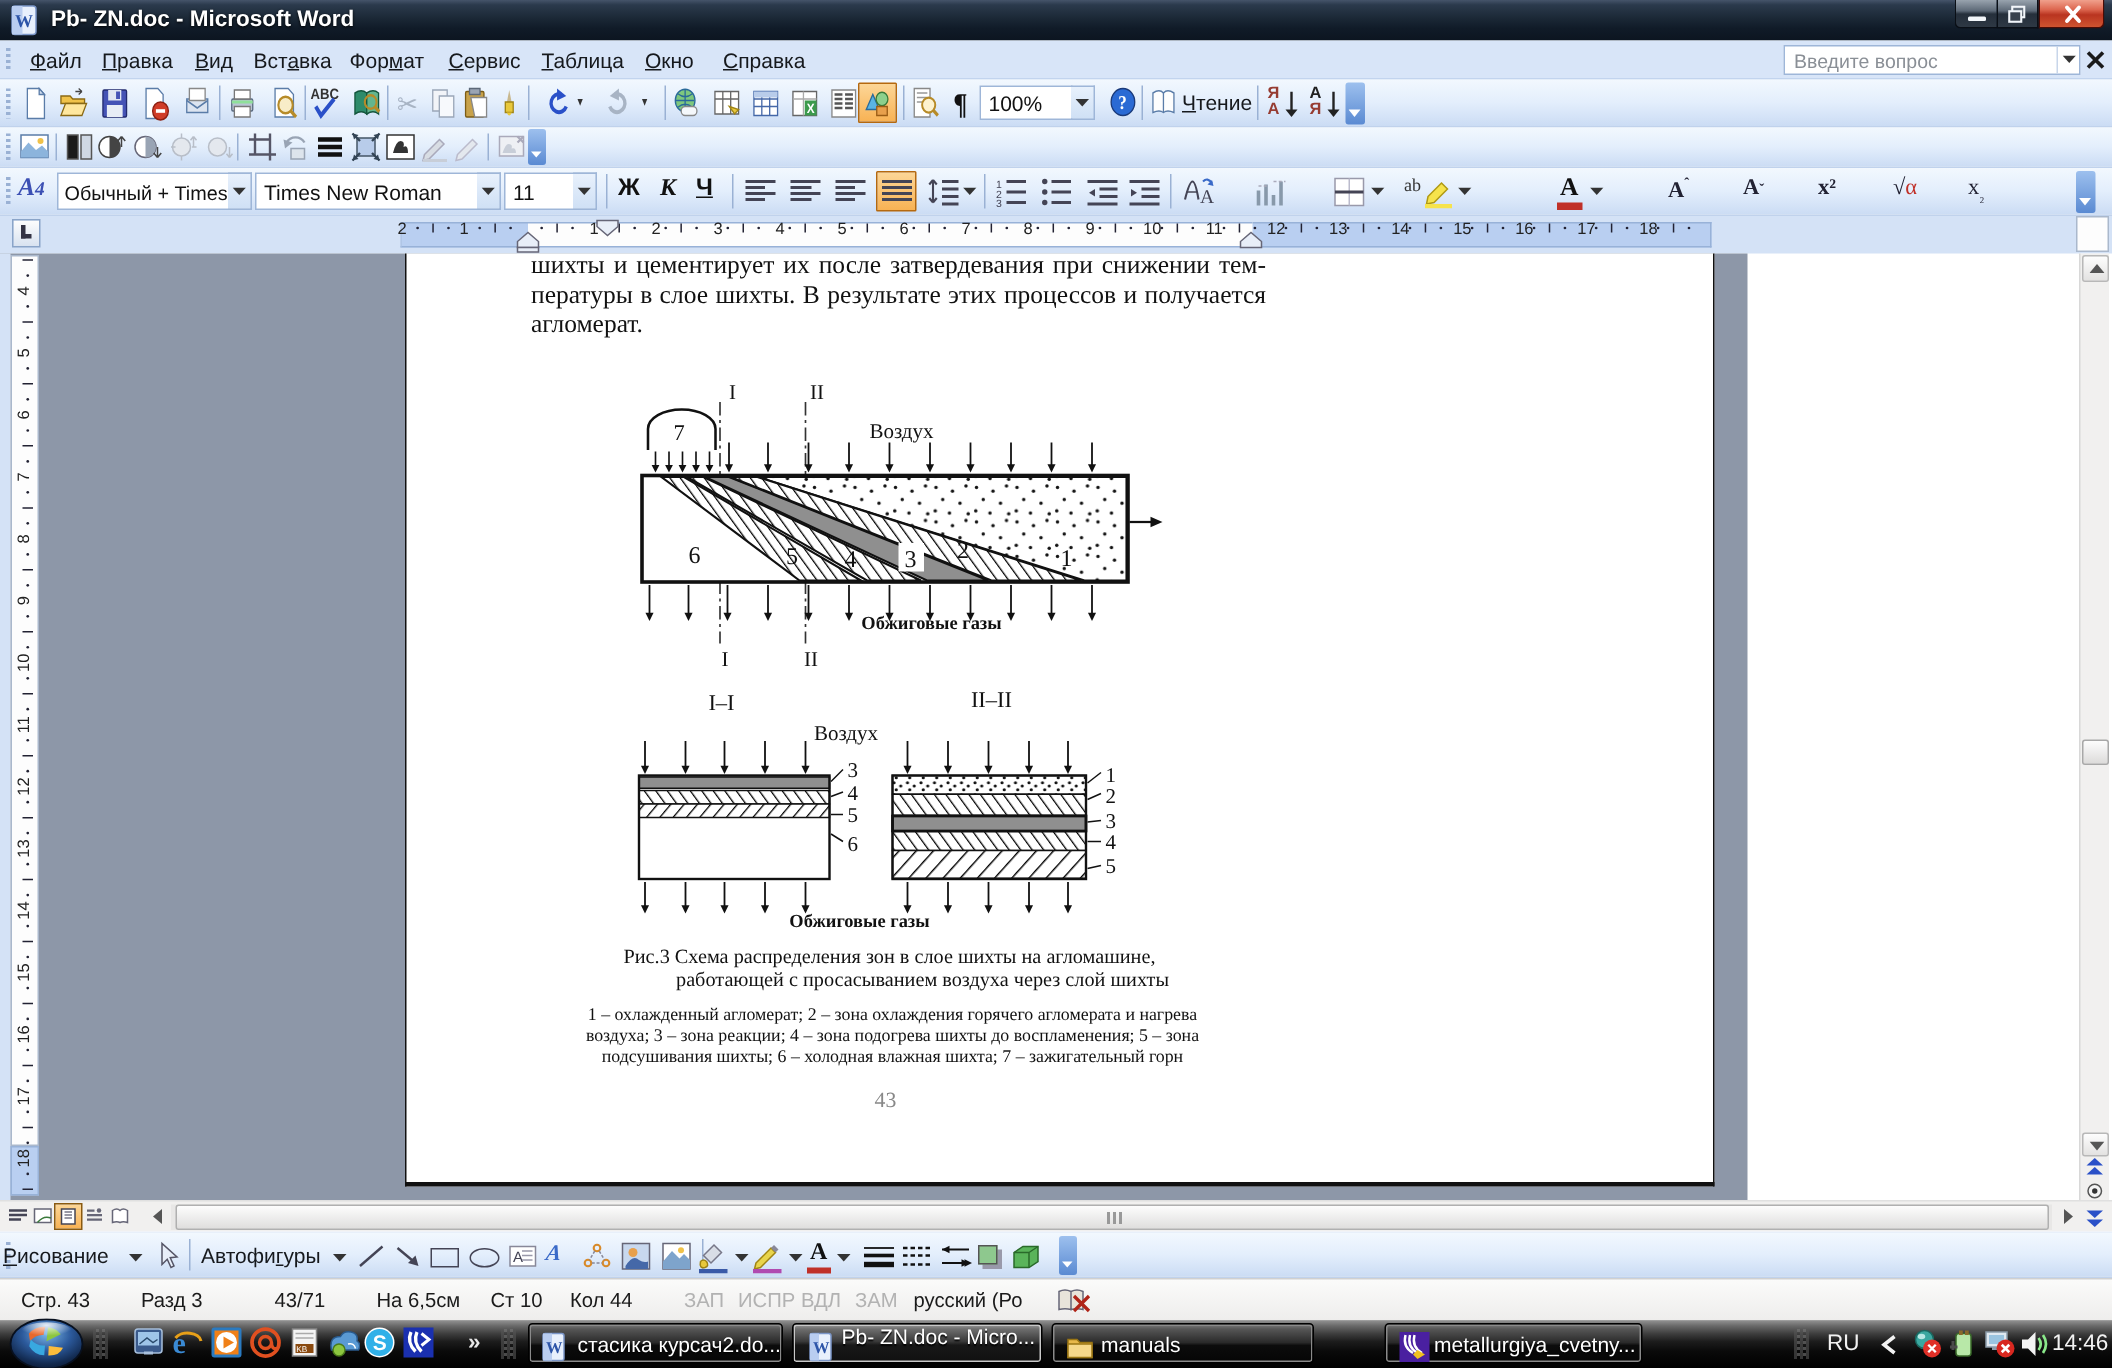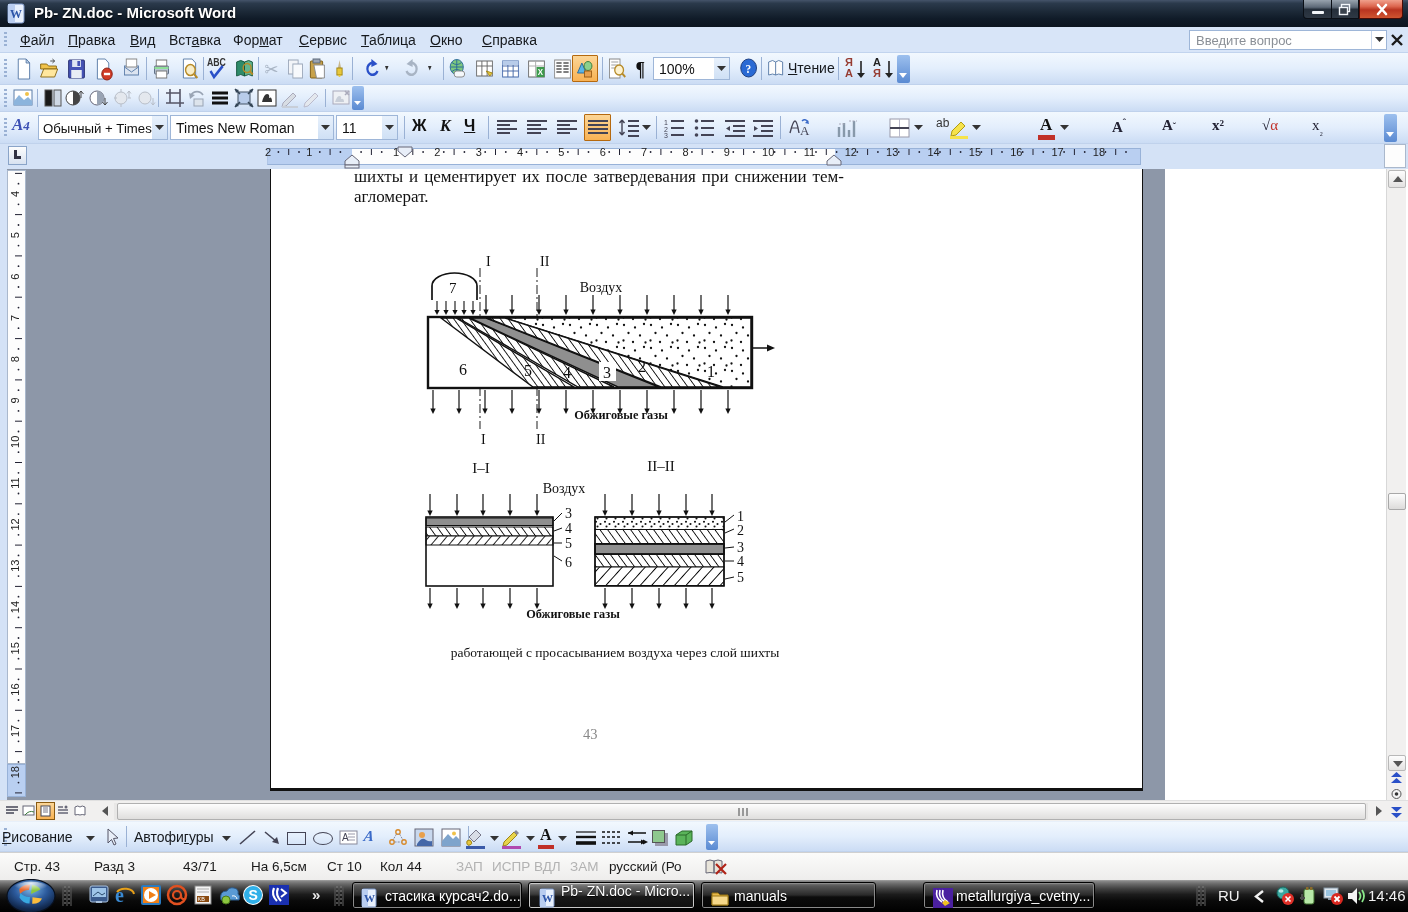--- a/index.html
+++ b/index.html
@@ -387,21 +387,21 @@
       <path d="M13 4 h8 M3 7 h7" stroke="#aab" stroke-dasharray="2 1.5"></path>
     </svg>
 <svg style="position:absolute;left:888px;top:5px" width="24" height="22" viewBox="0 0 24 22">
       <rect x="2" y="2" width="19" height="18" fill="#fff" stroke="#99a"></rect>
       <path d="M2 11 h19 M11.5 2 v18" stroke="#bbc"></path>
       <path d="M2 11 h19" stroke="#445" stroke-width="2"></path>
     </svg>
 <svg style="position:absolute;left:914px;top:13px" width="10" height="7">
       <polygon points="0,0 9,0 4.5,5" fill="#333"></polygon>
     </svg>
-<div style="left:936px;top:4px;font-size:12px;color:#333;">ab</div>
+<div style="left:936px;top:4px;font-size:12px;color:#333;font-family:Liberation Serif, serif;">ab</div>
 <svg style="position:absolute;left:948px;top:5px" width="22" height="22" viewBox="0 0 22 22">
       <path d="M4 14 l9-9 l4 4 l-9 9 l-5 1 z" fill="#f6e34c" stroke="#b09a14"></path>
       <rect x="2" y="19" width="18" height="3" fill="#f6e34c"></rect>
     </svg>
 <svg style="position:absolute;left:972px;top:13px" width="10" height="7">
       <polygon points="0,0 9,0 4.5,5" fill="#333"></polygon>
     </svg>
 <div style="left:1040px;top:3px;font-size:17px;font-weight:bold;color:#111;font-family:'Liberation Serif';">A</div>
 <div style="left:1038px;top:23px;width:17px;height:5px;background:#c03028;"></div>
 <svg style="position:absolute;left:1060px;top:13px" width="10" height="7">
@@ -581,20 +581,21 @@
       <circle cx="11.5" cy="572.3" r="0.9" fill="#223"></circle>
       <circle cx="11.5" cy="592.9" r="0.9" fill="#223"></circle>
       <line x1="8" y1="623.9" x2="15" y2="623.9" stroke="#223" stroke-width="1"></line>
       <circle cx="11.5" cy="613.6" r="0.9" fill="#223"></circle>
       <circle cx="11.5" cy="634.1" r="0.9" fill="#223"></circle>
     </svg>
 <div style="left:270px;top:0;width:873px;height:622px;background:#fff;border-left:1.5px solid #111;border-right:1.5px solid #111;"></div>
 <div style="left:270px;top:619px;width:873px;height:3px;background:#111;"></div>
 <div class="ser" style="left:354px;top:-2px;width:490px;font-size:17px;line-height:19.6px;">
       <div style="position:relative;width:490px;text-align:justify;text-align-last:justify;">шихты и цементирует их после затвердевания при снижении тем-</div>
+      <div style="position:relative;width:490px;text-align:justify;text-align-last:justify;">пературы в слое шихты. В результате этих процессов и получается</div>
       <div style="position:relative;width:490px;">агломерат.</div>
     </div>
 <svg style="position:absolute;left:270px;top:0px" width="873" height="631" viewBox="270 169 873 631">
       <defs>
 <pattern id="h1" width="5.6" height="5.6" patternTransform="rotate(-36)" patternUnits="userSpaceOnUse">
   <rect width="5.6" height="5.6" fill="#fff"></rect>
           <line x1="0" y1="0" x2="0" y2="5.6" stroke="#000" stroke-width="1.7"></line>
 </pattern>
 <pattern id="h2" width="6.2" height="6.2" patternTransform="rotate(-36)" patternUnits="userSpaceOnUse">
   <rect width="6.2" height="6.2" fill="#fff"></rect>
@@ -774,21 +775,23 @@
       <line x1="725" y1="548" x2="734" y2="547" stroke="#111" stroke-width="1"></line>
       <line x1="725" y1="561" x2="734" y2="561" stroke="#111" stroke-width="1"></line>
       <line x1="725" y1="579" x2="734" y2="577" stroke="#111" stroke-width="1"></line>
       <text x="737" y="521" font-family="Liberation Serif" font-size="14" fill="#111">1</text>
       <text x="737" y="535" font-family="Liberation Serif" font-size="14" fill="#111">2</text>
       <text x="737" y="552" font-family="Liberation Serif" font-size="14" fill="#111">3</text>
       <text x="737" y="566" font-family="Liberation Serif" font-size="14" fill="#111">4</text>
       <text x="737" y="582" font-family="Liberation Serif" font-size="14" fill="#111">5</text>
       <text x="573" y="618" font-family="Liberation Serif" font-size="12.3" font-weight="600" fill="#111" text-anchor="middle">Обжиговые газы</text>
     </svg>
+<div class="ser" style="left:348px;top:461px;width:490px;text-align:center;font-size:13.5px;line-height:15px;">Рис.3 Схема распределения зон в слое шихты на агломашине,</div>
 <div class="ser" style="left:370px;top:476px;width:490px;text-align:center;font-size:13.5px;line-height:15px;">работающей с просасыванием воздуха через слой шихты</div>
+<div class="ser" style="left:350px;top:500px;width:490px;text-align:center;font-size:11.9px;line-height:14px;">1 – охлажденный агломерат; 2 – зона охлаждения горячего агломерата и нагрева<br>воздуха; 3 – зона реакции; 4 – зона подогрева шихты до воспламенения; 5 – зона<br>подсушивания шихты; 6 – холодная влажная шихта; 7 – зажигательный горн</div>
 <div class="ser" style="left:583px;top:557px;font-size:14.5px;color:#888;">43</div>
 <div style="left:1386px;top:0;width:20px;height:631px;background:#f1f0ef;border-left:1px solid #d8d8d8;">
 <div style="left:1px;top:1px;width:18px;height:18px;background:linear-gradient(#fdfdfd,#e3e2e1);border:1px solid #b8b8b8;border-radius:2px;">
         <svg style="position:absolute;left:4px;top:5px" width="10" height="8">
           <polygon points="5,0 10,6 0,6" fill="#555"></polygon>
         </svg>
       </div>
 <div style="left:1px;top:324px;width:18px;height:17px;background:linear-gradient(#fdfdfd,#dcdbda);border:1px solid #a8a8a8;border-radius:2px;"></div>
 <div style="left:1px;top:586px;width:18px;height:16px;background:linear-gradient(#fdfdfd,#e3e2e1);border:1px solid #b8b8b8;border-radius:2px;">
         <svg style="position:absolute;left:4px;top:5px" width="10" height="8">

